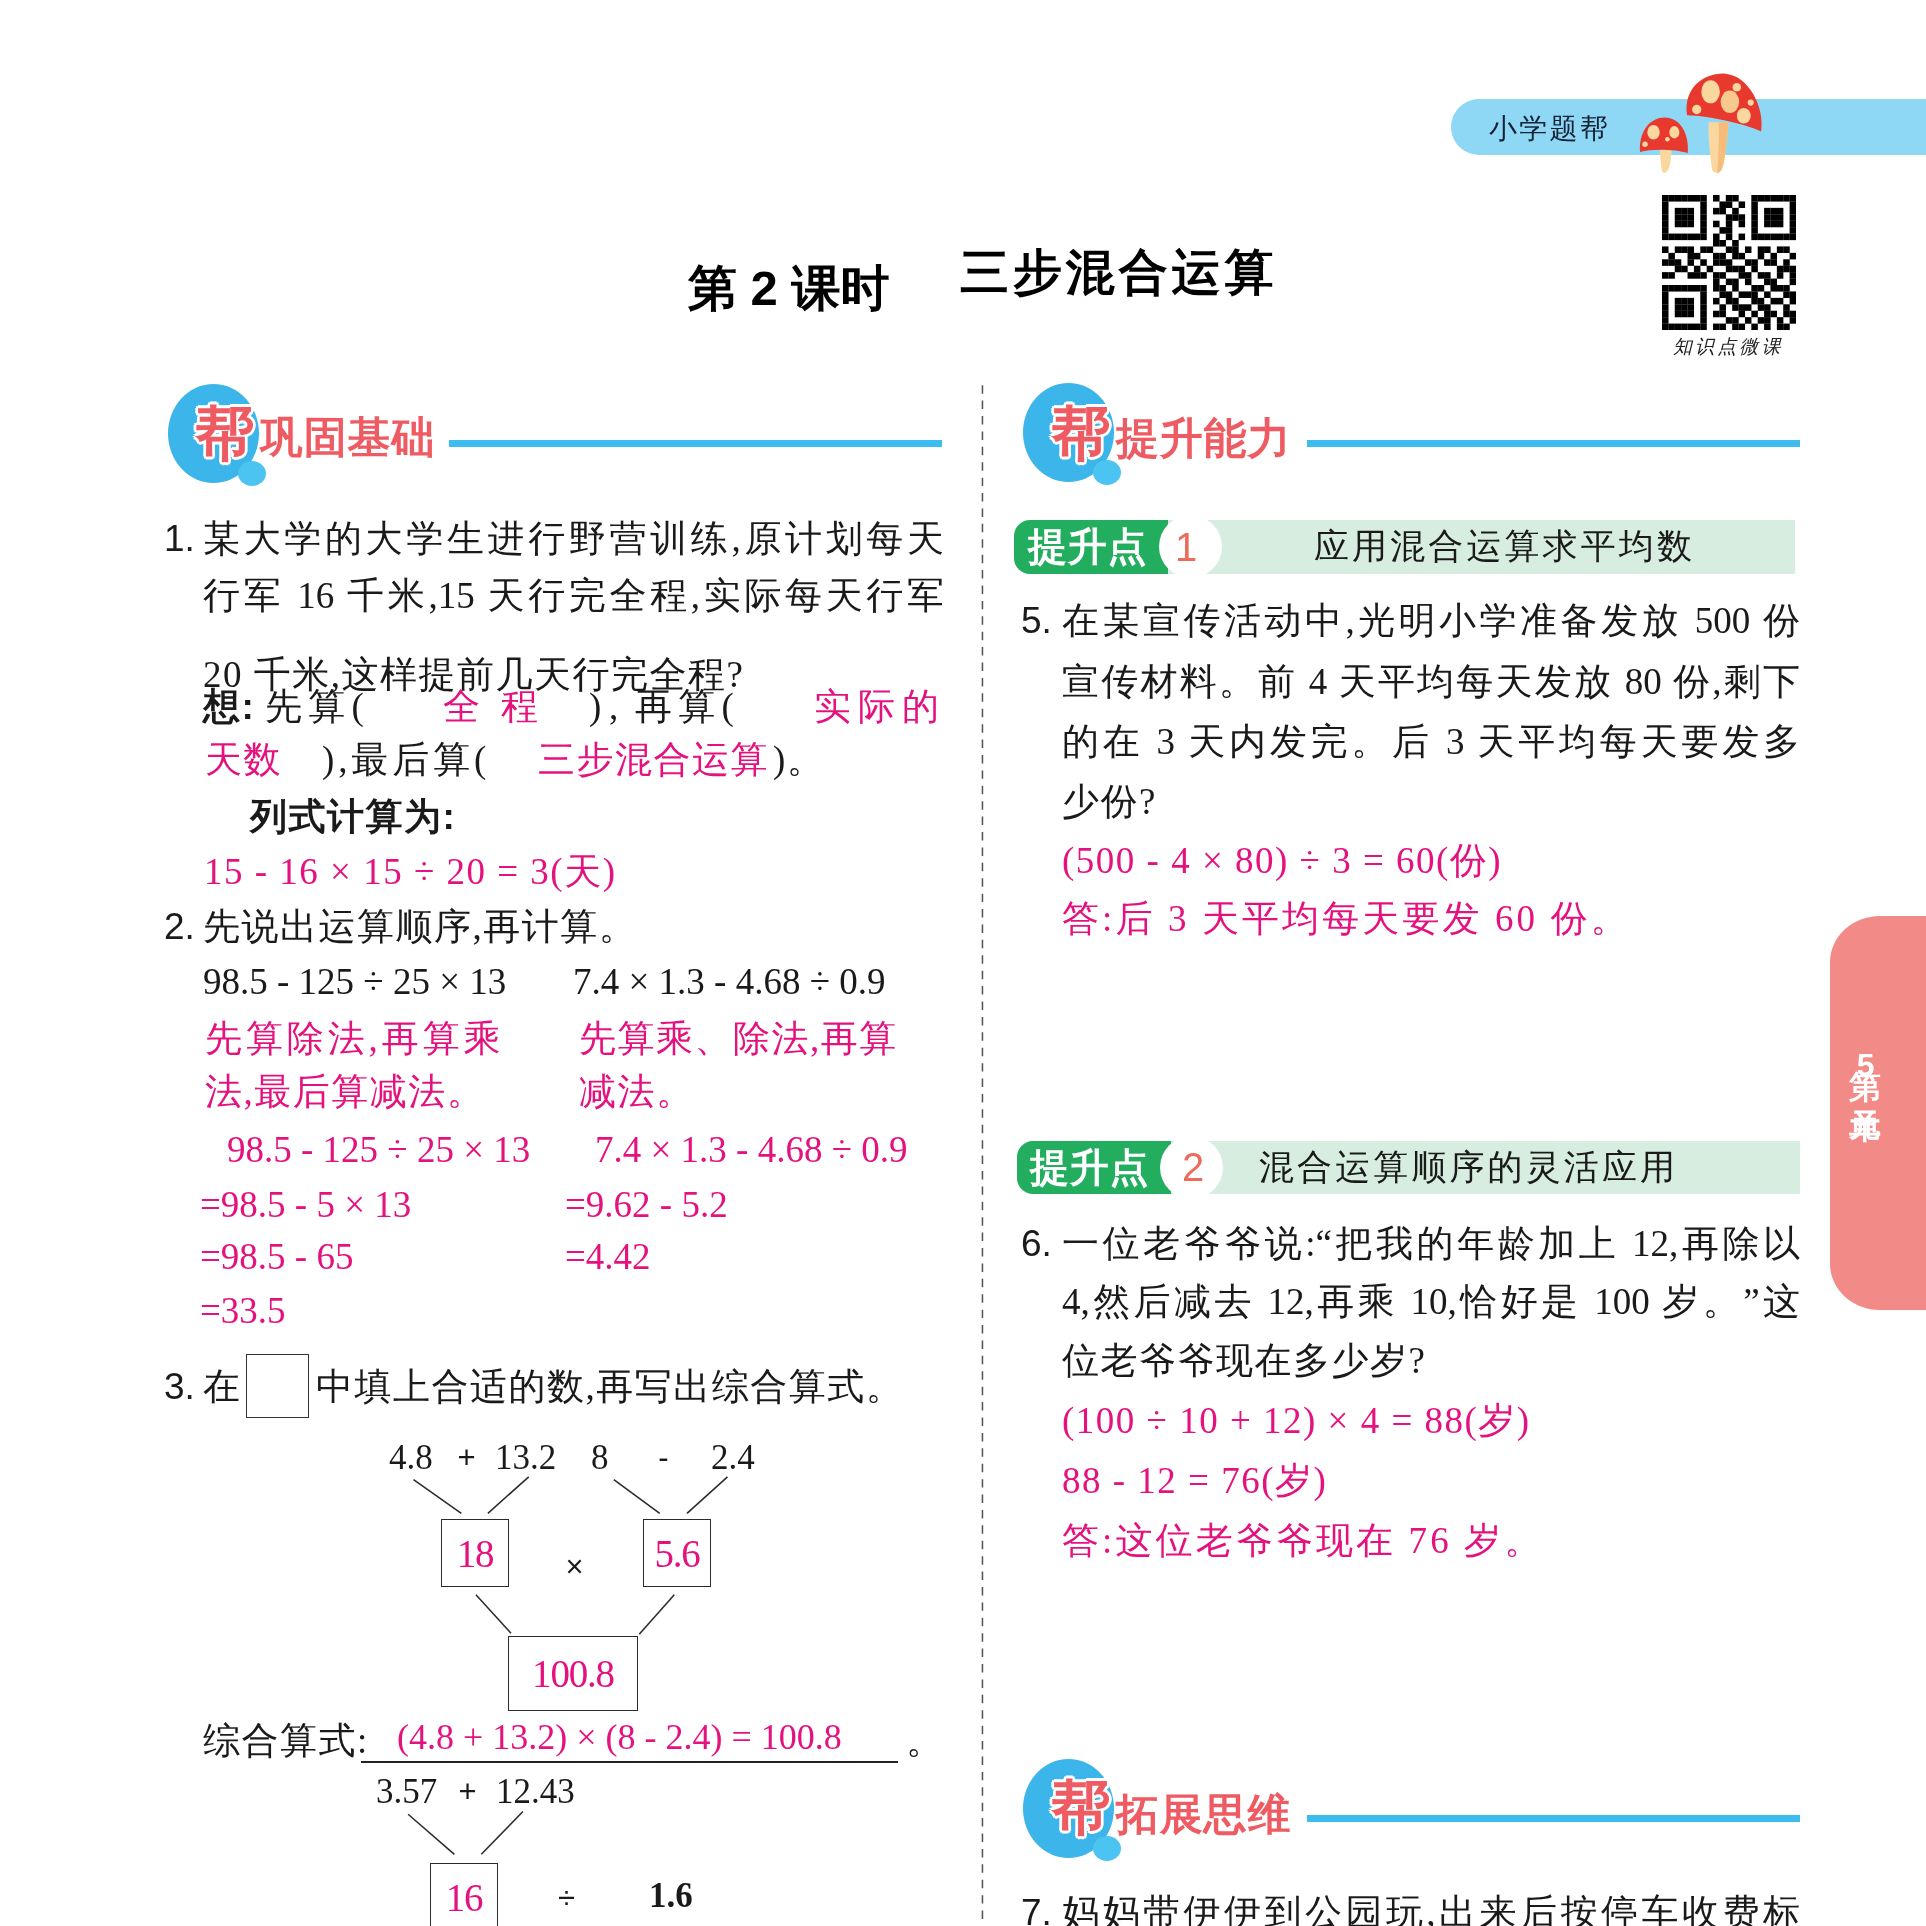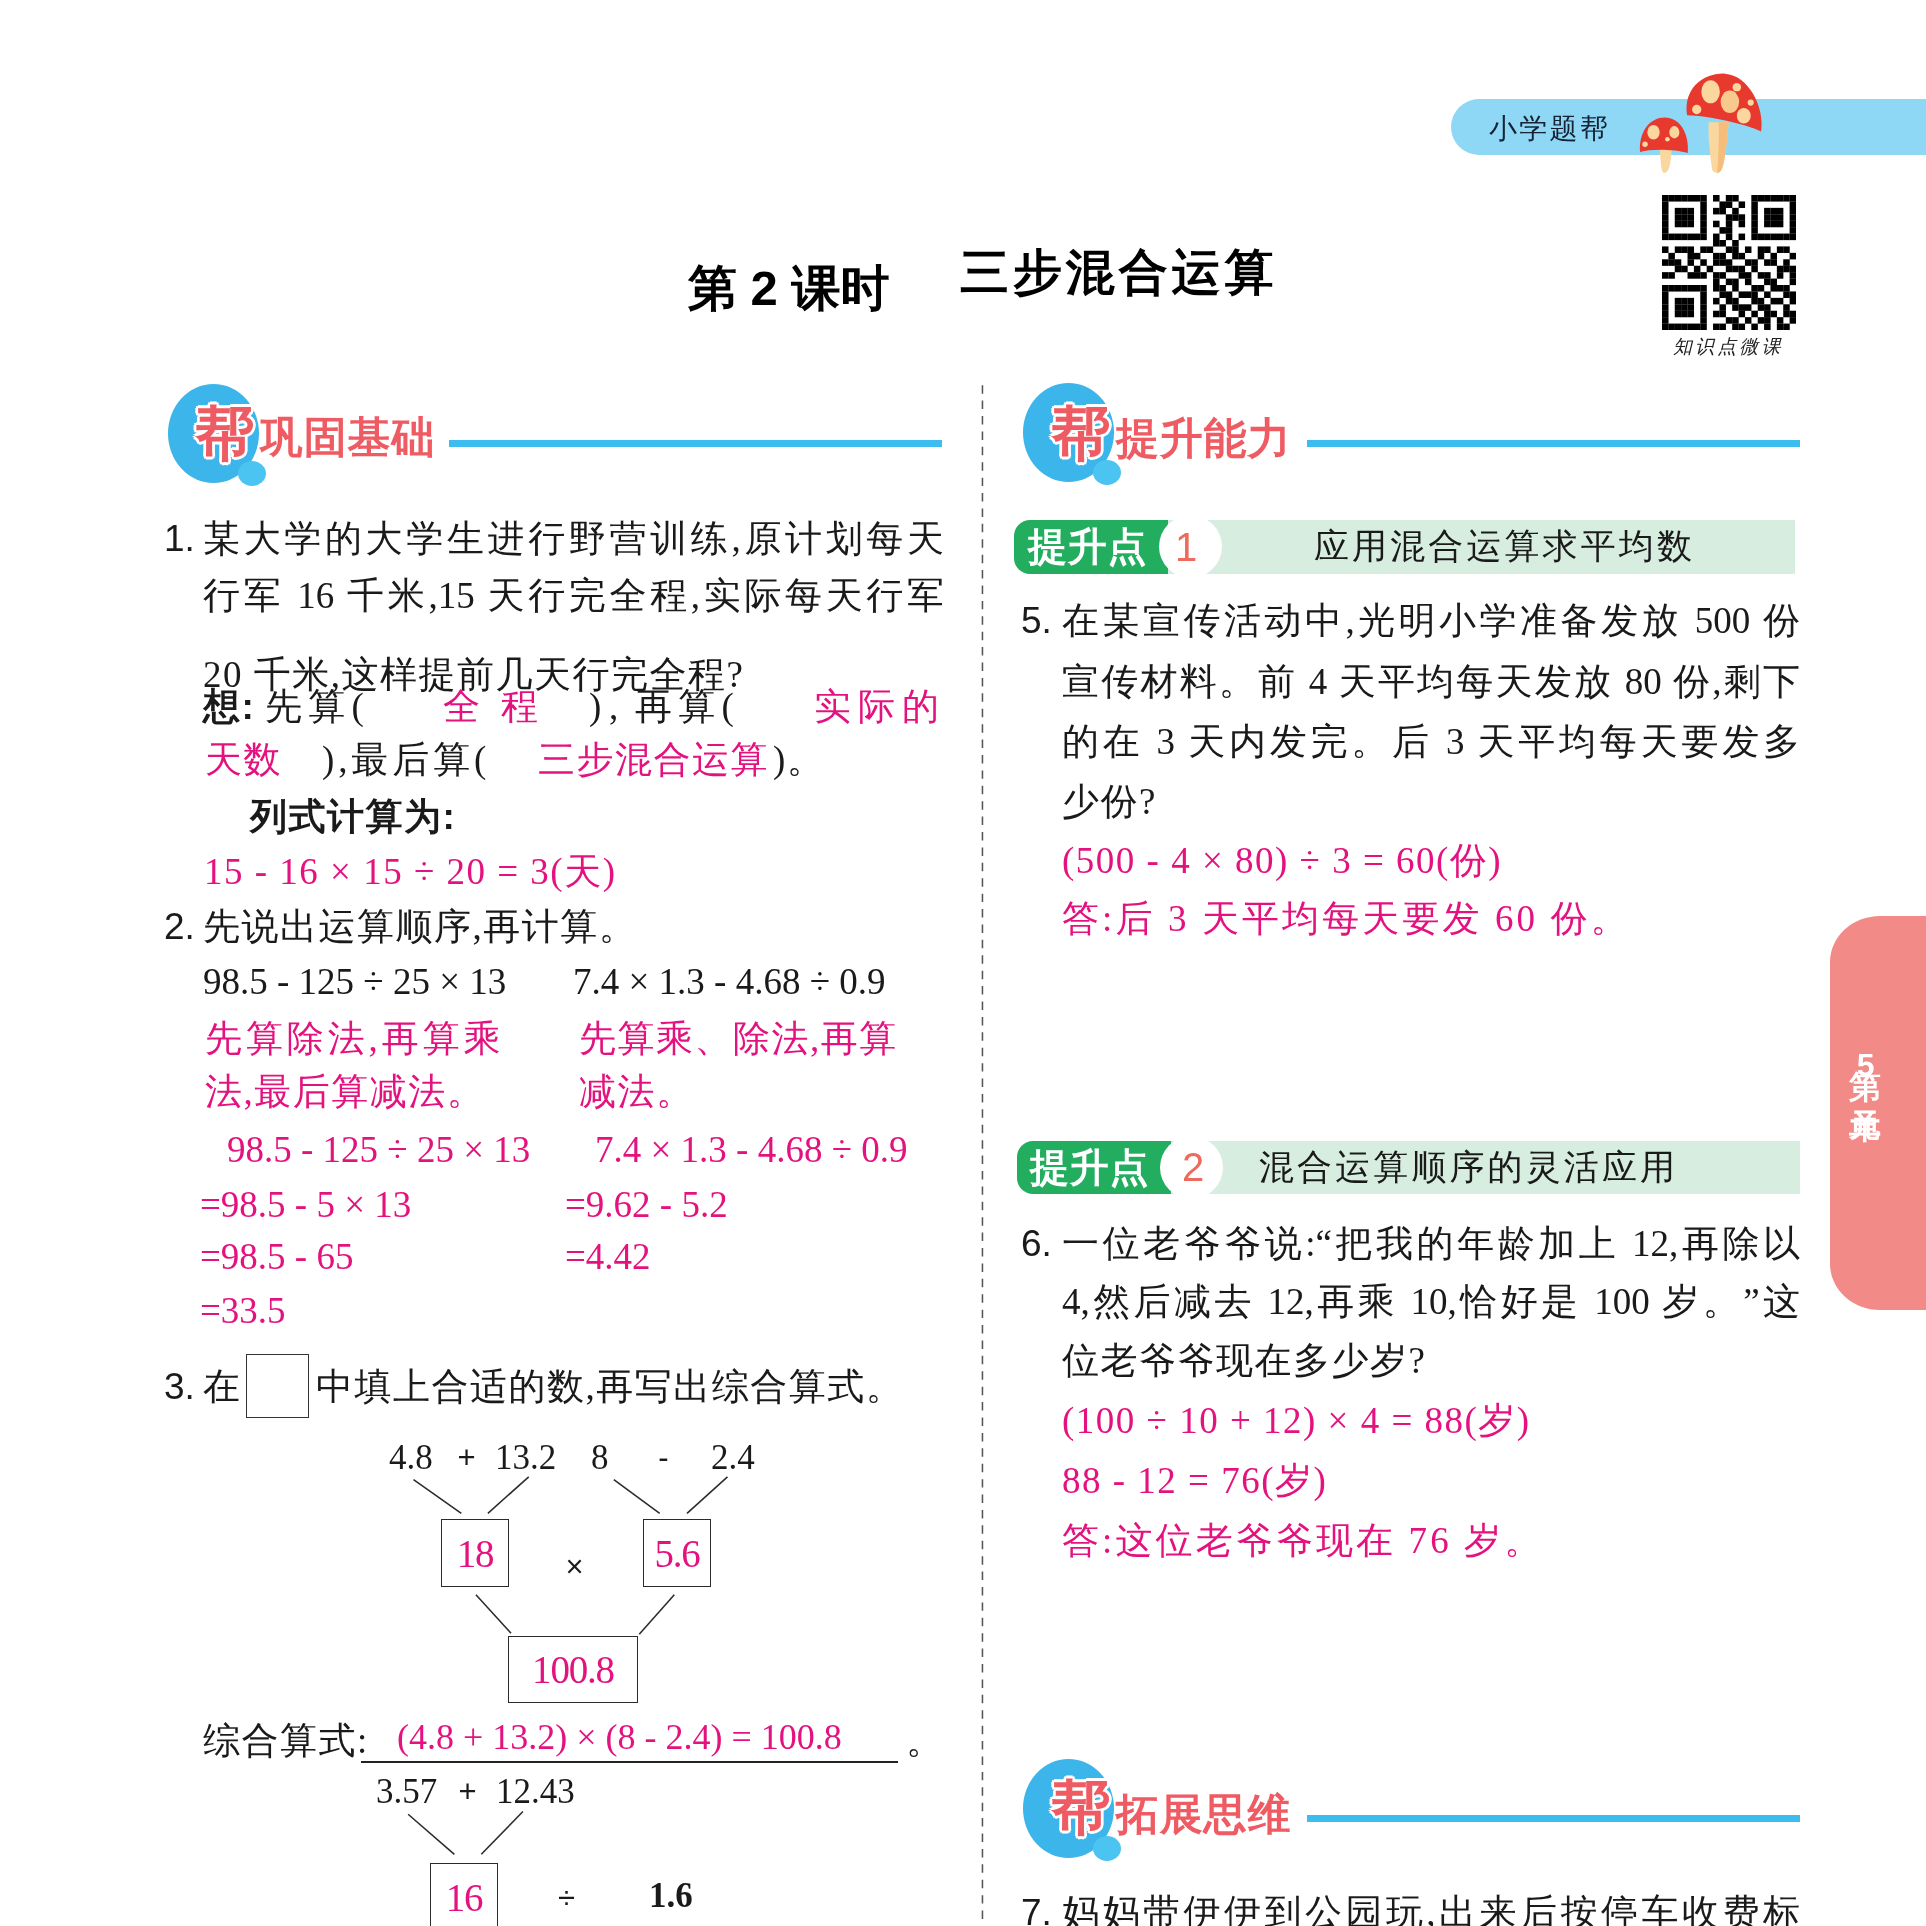--- a/index.html
+++ b/index.html
@@ -390,21 +390,21 @@
     <div class="tl" style="left:591px;top:1438px;">8</div>
     <div class="op" style="left:648px;top:1438px;">-</div>
     <div class="tl" style="left:711px;top:1438px;">2.4</div>
     <div class="tbox" style="left:441px;top:1519px;width:68px;height:68px;">
         <span>18</span>
       </div>
     <div class="op" style="left:559px;top:1547px;">×</div>
     <div class="tbox" style="left:643px;top:1519px;width:68px;height:68px;">
         <span>5.6</span>
       </div>
-    <div class="tbox" style="left:508px;top:1636px;width:130px;height:67px;">
+    <div class="tbox" style="left:508px;top:1636px;width:130px;height:75px;">
         <span>100.8</span>
       </div>
 
     <div class="ln" style="left:203px;top:1714px;">综合算式:</div>
     <div class="uline" style="left:361px;top:1761px;width:537px;"></div>
     <div class="ln pk" style="left:397px;top:1710px;font-size:36px;letter-spacing:0;">(4.8 + 13.2) × (8 - 2.4) = 100.8</div>
     <div class="ln" style="left:906px;top:1714px;">。</div>
 
     <div class="tl" style="left:376px;top:1772px;">3.57</div>
     <div class="op" style="left:452px;top:1772px;">+</div>

